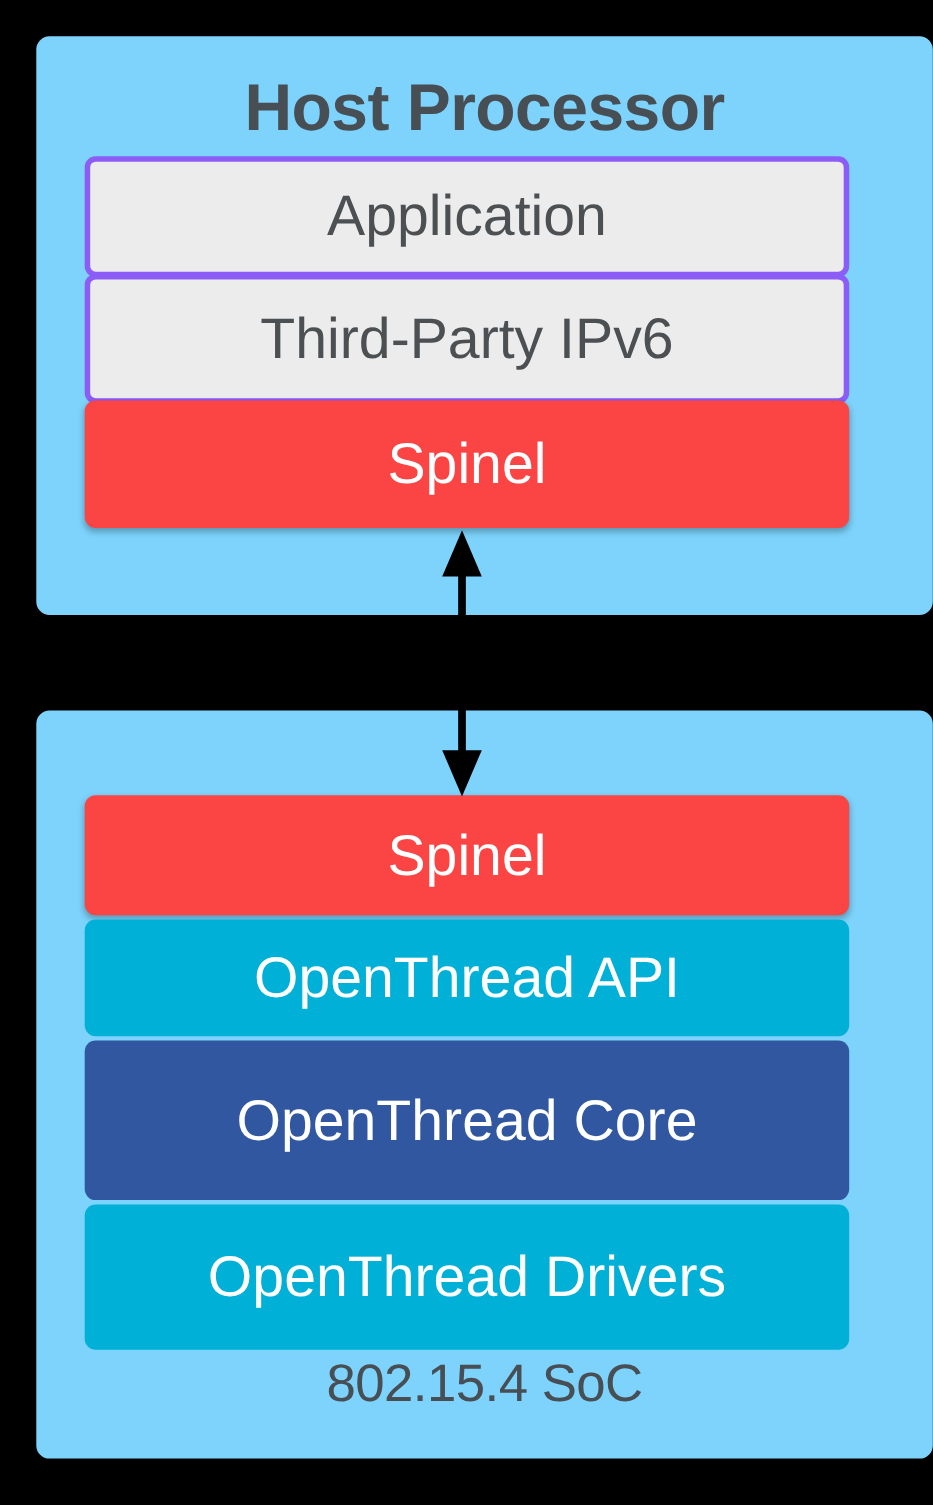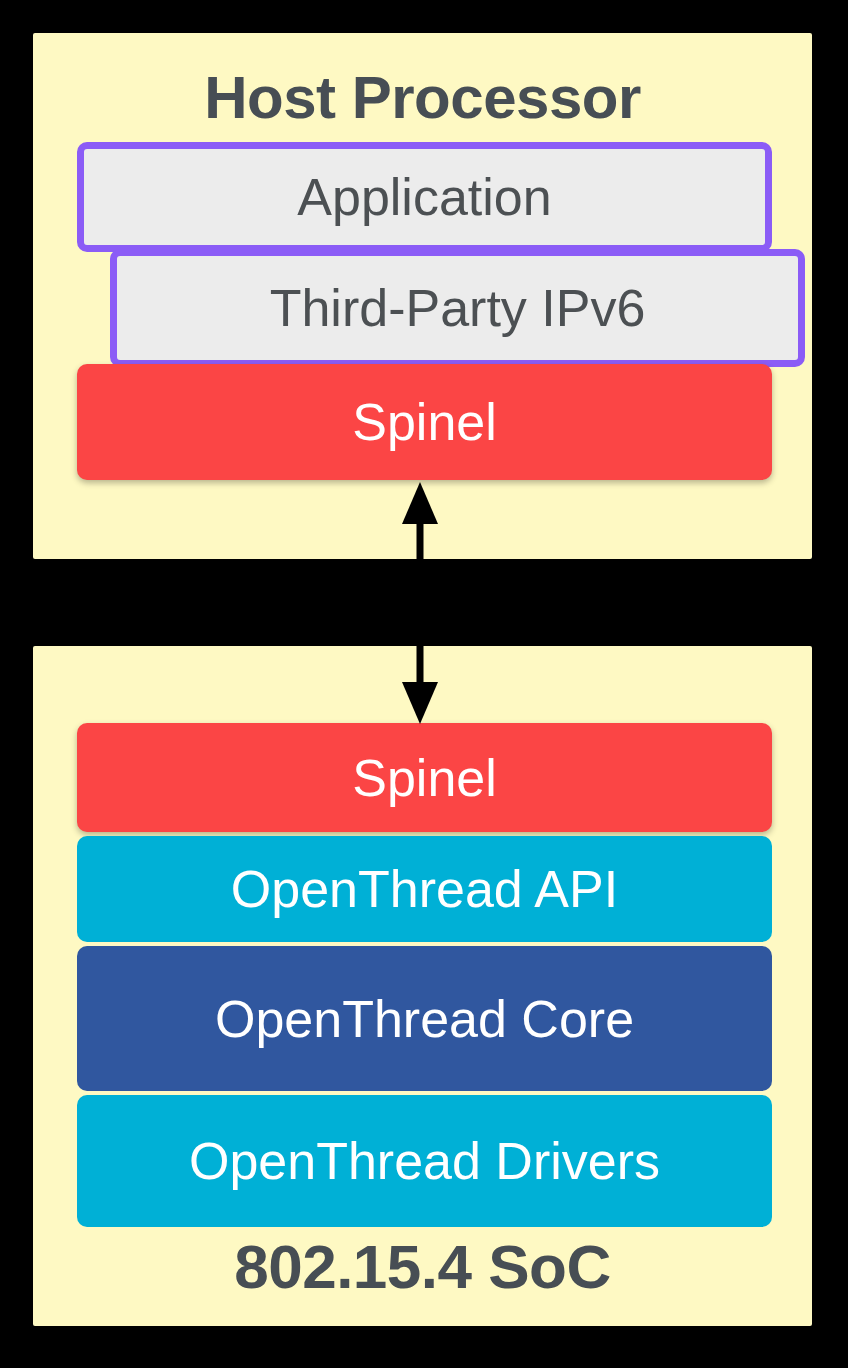--- a/index.html
+++ b/index.html
@@ -11,22 +11,23 @@
     width: 848px;
     height: 1368px;
     position: relative;
     font-family: "Liberation Sans", "DejaVu Sans", sans-serif;
     overflow: hidden;
   }
   .card {
     position: absolute;
     left: 33px;
     width: 779px;
-    background: #fef9c3;
-    border-radius: 2px;
+    background: #7dd3fc;
+    border-radius: 12px;
+    padding-left: 36px;
   }
   .card.host { top: 33px;  height: 526px; }
   .card.soc  { top: 646px; height: 680px; }
 
   .card-title {
     position: absolute;
     top: 30px;
     left: 0;
     width: 100%;
     text-align: center;
@@ -34,61 +35,61 @@
     font-weight: 700;
     color: #474e54;
     letter-spacing: -0.5px;
   }
   .card-caption {
     position: absolute;
     top: 585px;
     left: 0;
     width: 100%;
     text-align: center;
-    font-size: 62px;
-    font-weight: 700;
+    font-size: 48px;
+    font-weight: 400;
     color: #474e54;
     letter-spacing: -0.5px;
   }
 
   .layer {
     position: absolute;
     left: 44px;
     width: 695px;
     box-sizing: border-box;
     border-radius: 10px;
     display: flex;
     align-items: center;
     justify-content: center;
     font-size: 52px;
     font-weight: 400;
   }
   .layer.gray {
     background: #ececec;
-    border: 7px solid #8b5cf6;
+    border: 5px solid #8b5cf6;
     color: #4c5053;
   }
   .layer.red {
     background: #fb4545;
     color: #ffffff;
     box-shadow: 0 3px 6px rgba(0,0,0,0.28);
     text-align: center;
   }
   .layer.cyan {
     background: #00b0d6;
     color: #ffffff;
   }
   .layer.dark-blue {
     background: #30579f;
     color: #ffffff;
   }
 
   
   .layer.app    { top: 109px; height: 110px; }
-  .layer.third  { top: 216px; height: 118px; margin-left: 33px; }
+  .layer.third  { top: 216px; height: 118px; }
   .layer.spinel-host { top: 331px; height: 116px; }
 
   
   .layer.spinel-soc { top: 77px;  height: 109px; }
   .layer.api        { top: 190px; height: 106px; }
   .layer.core       { top: 300px; height: 145px; }
   .layer.drivers    { top: 449px; height: 132px; }
 
   .connector {
     position: absolute;

